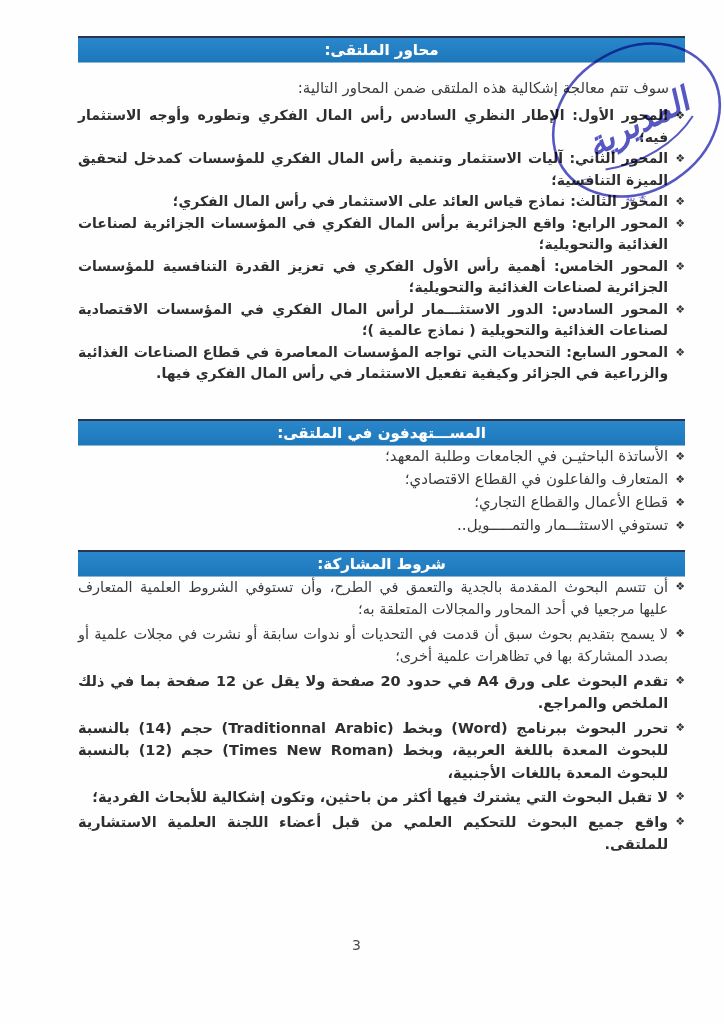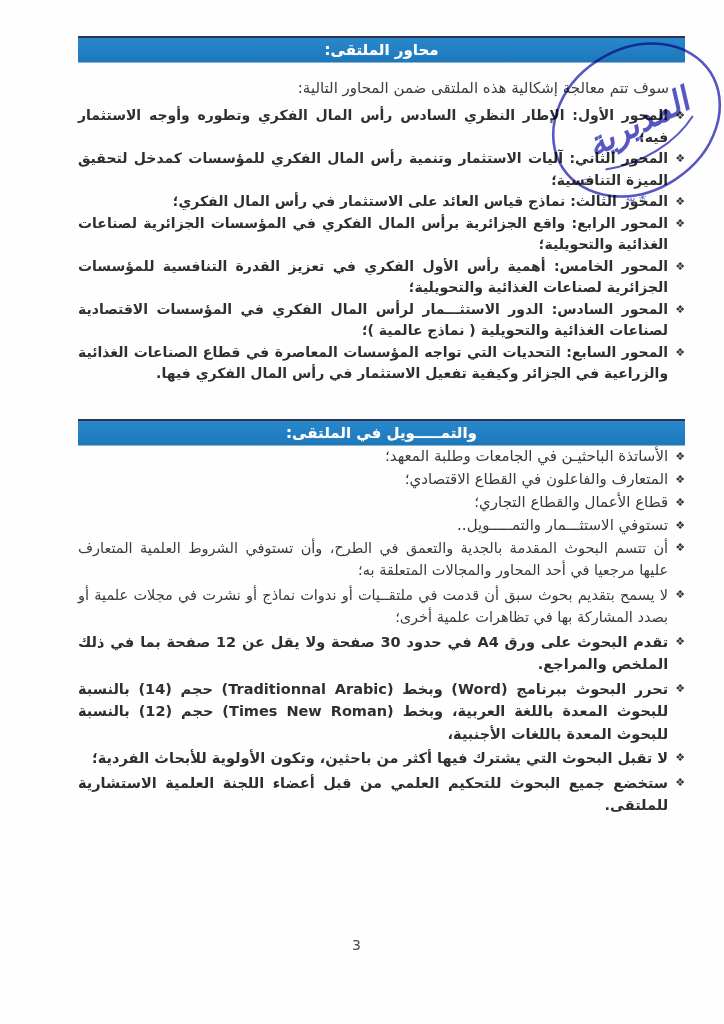--- a/index.html
+++ b/index.html
@@ -102,21 +102,21 @@
           </li>
           <li class="b">
             <span class="bullet">❖</span>
             <span class="txt">المحور السابع: التحديات التي تواجه المؤسسات المعاصرة في قطاع الصناعات الغذائية والزراعية  في الجزائر وكيفية تفعيل الاستثمار في رأس المال الفكري فيها.</span>
           </li>
         </ul>
     </section>
 
     <section class="sec sec-audience">
       <div class="bar">
-        <span class="bar-title">والتمـــــويل في الملتقى:</span>
+        <span class="bar-title">المســـتهدفون في الملتقى:</span>
       </div>
       <ul class="list audience-list">
           <li>
             <span class="bullet">❖</span>
             <span class="txt">الأساتذة الباحثيـن في الجامعات وطلبة المعهد؛</span>
           </li>
           <li>
             <span class="bullet">❖</span>
             <span class="txt">المتعارف والفاعلون في القطاع الاقتصادي؛</span>
           </li>
@@ -125,44 +125,47 @@
             <span class="txt">قطاع الأعمال والقطاع التجاري؛</span>
           </li>
           <li>
             <span class="bullet">❖</span>
             <span class="txt">تستوفي الاستثـــمار والتمـــــويل..</span>
           </li>
         </ul>
     </section>
 
     <section class="sec sec-conditions">
+      <div class="bar">
+        <span class="bar-title">شروط المشاركة:</span>
+      </div>
       <ul class="list conditions-list">
           <li>
             <span class="bullet">❖</span>
             <span class="txt">أن تتسم البحوث المقدمة بالجدية والتعمق في الطرح، وأن تستوفي الشروط العلمية المتعارف عليها مرجعيا في أحد المحاور والمجالات المتعلقة به؛</span>
           </li>
           <li>
             <span class="bullet">❖</span>
-            <span class="txt">لا يسمح بتقديم بحوث سبق أن قدمت في ملتقــيات أو ندوات نماذج أو نشرت في مجلات علمية أو بصدد المشاركة بها في تظاهرات علمية أخرى؛</span>
+            <span class="txt">لا يسمح بتقديم بحوث سبق أن قدمت في التحديات أو ندوات سابقة أو نشرت في مجلات علمية أو بصدد المشاركة بها في تظاهرات علمية أخرى؛</span>
           </li>
           <li class="b">
             <span class="bullet">❖</span>
-            <span class="txt">تقدم البحوث على ورق A4 في حدود 30 صفحة ولا يقل عن 12 صفحة بما في ذلك الملخص والمراجع.</span>
+            <span class="txt">تقدم البحوث على ورق A4 في حدود 20 صفحة ولا يقل عن 12 صفحة بما في ذلك الملخص والمراجع.</span>
           </li>
           <li class="b">
             <span class="bullet">❖</span>
             <span class="txt">تحرر  البحوث ببرنامج  (Word) وبخط (Traditionnal Arabic) حجم (14) بالنسبة للبحوث المعدة باللغة العربية، وبخط (Times New Roman) حجم (12) بالنسبة للبحوث المعدة باللغات الأجنبية،</span>
           </li>
           <li class="b">
             <span class="bullet">❖</span>
-            <span class="txt">لا تقبل البحوث التي يشترك فيها أكثر من باحثين، وتكون الأولوية للأبحاث الفردية؛</span>
+            <span class="txt">لا تقبل البحوث التي يشترك فيها أكثر من باحثين، وتكون إشكالية للأبحاث الفردية؛</span>
           </li>
           <li class="b">
             <span class="bullet">❖</span>
-            <span class="txt">ستخضع جميع البحوث للتحكيم العلمي من قبل أعضاء اللجنة العلمية الاستشارية للملتقى.</span>
+            <span class="txt">واقع جميع البحوث للتحكيم العلمي من قبل أعضاء اللجنة العلمية الاستشارية للملتقى.</span>
           </li>
         </ul>
     </section>
 
   </div>
 
   <div class="pagenum">3</div>
 </div>
 
 </body></html>

